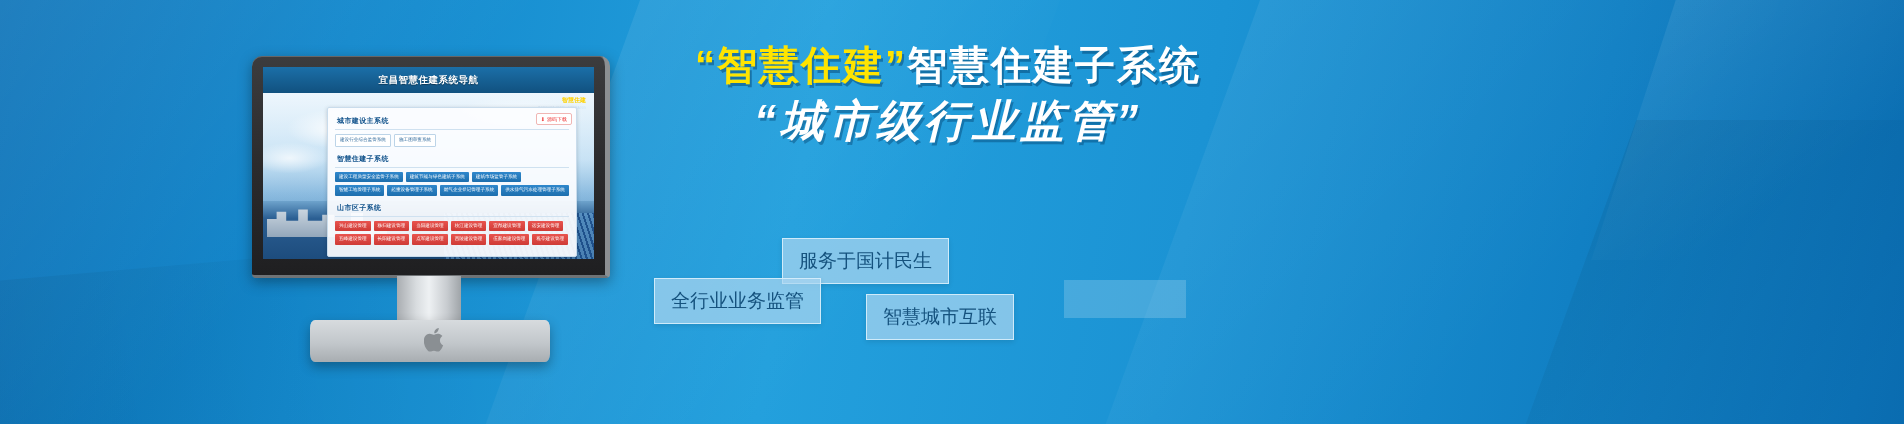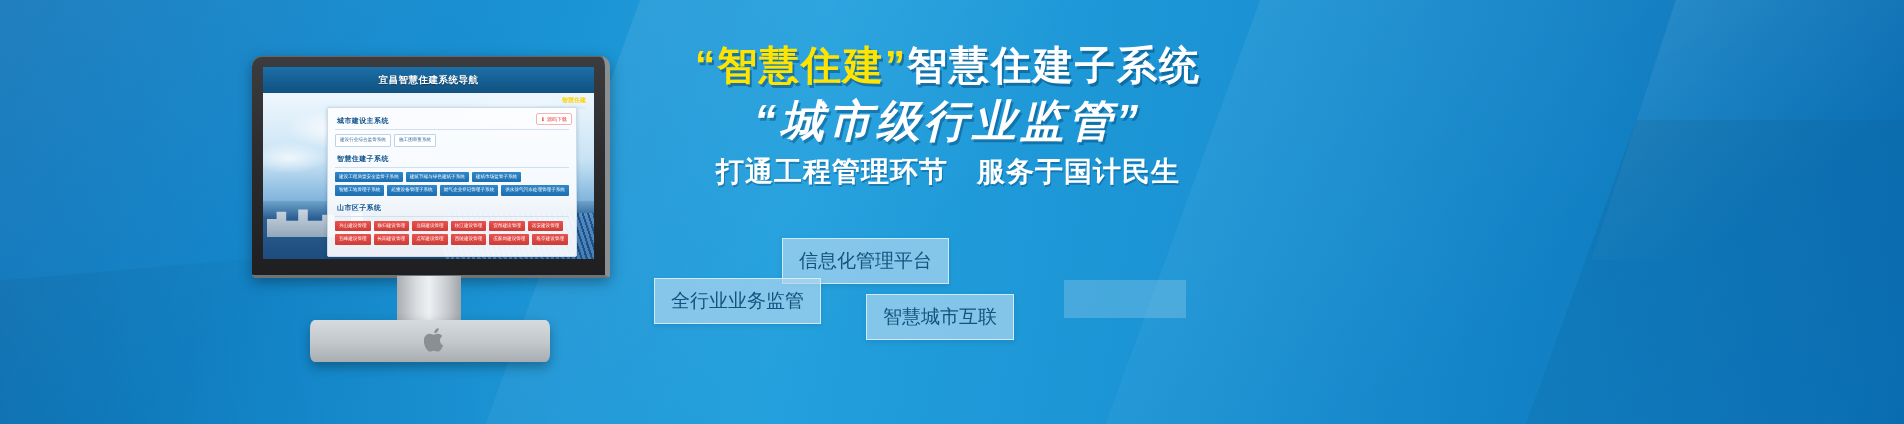--- a/index.html
+++ b/index.html
@@ -268,21 +268,20 @@
         </svg>
       </div>
     </div>
   </div>
 
   <div id="headline">
     <div class="line1">
       <span class="hl">“</span><span class="hl">智慧住建</span><span class="hl">”</span><span class="wt">智慧住建子系统</span>
     </div>
     <div class="line2">“城市级行业监管”</div>
-    <div class="line3">打通工程管理环节　服务于国计民生</div>
   </div>
 
   <div class="ghost"></div>
-  <div class="tag" id="tag-0">信息化管理平台</div>
+  <div class="tag" id="tag-0">服务于国计民生</div>
   <div class="tag" id="tag-3">智慧城市互联</div>
   <div class="tag" id="tag-2">全行业业务监管</div>
 
 </div>
 
 </body></html>

